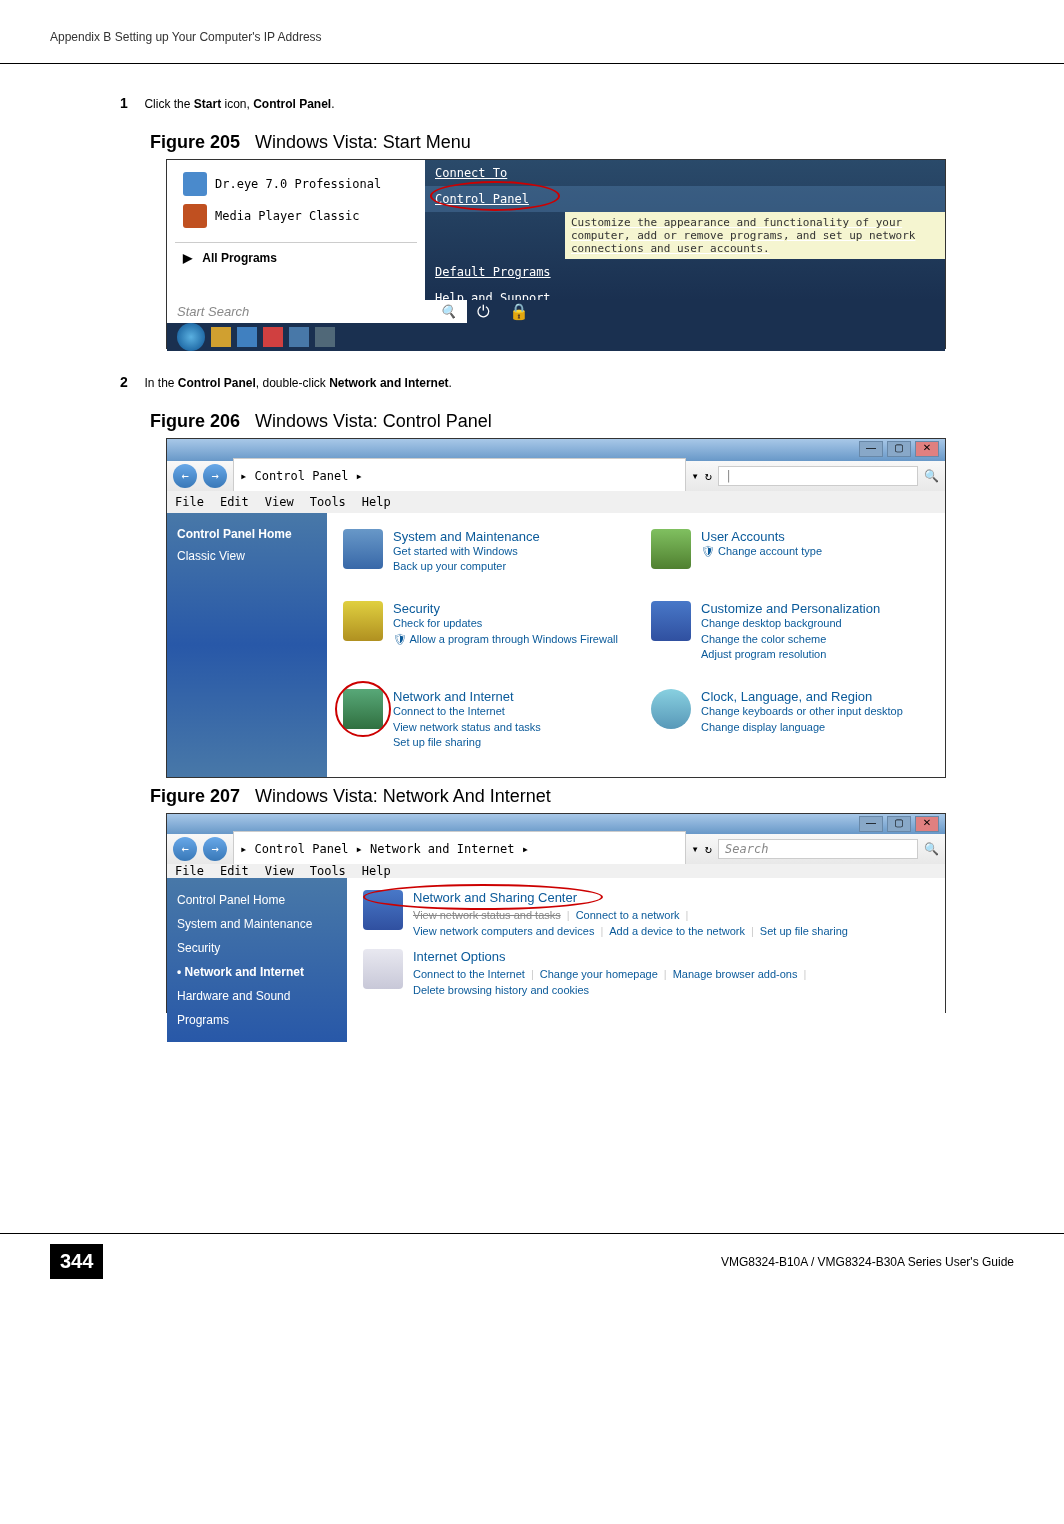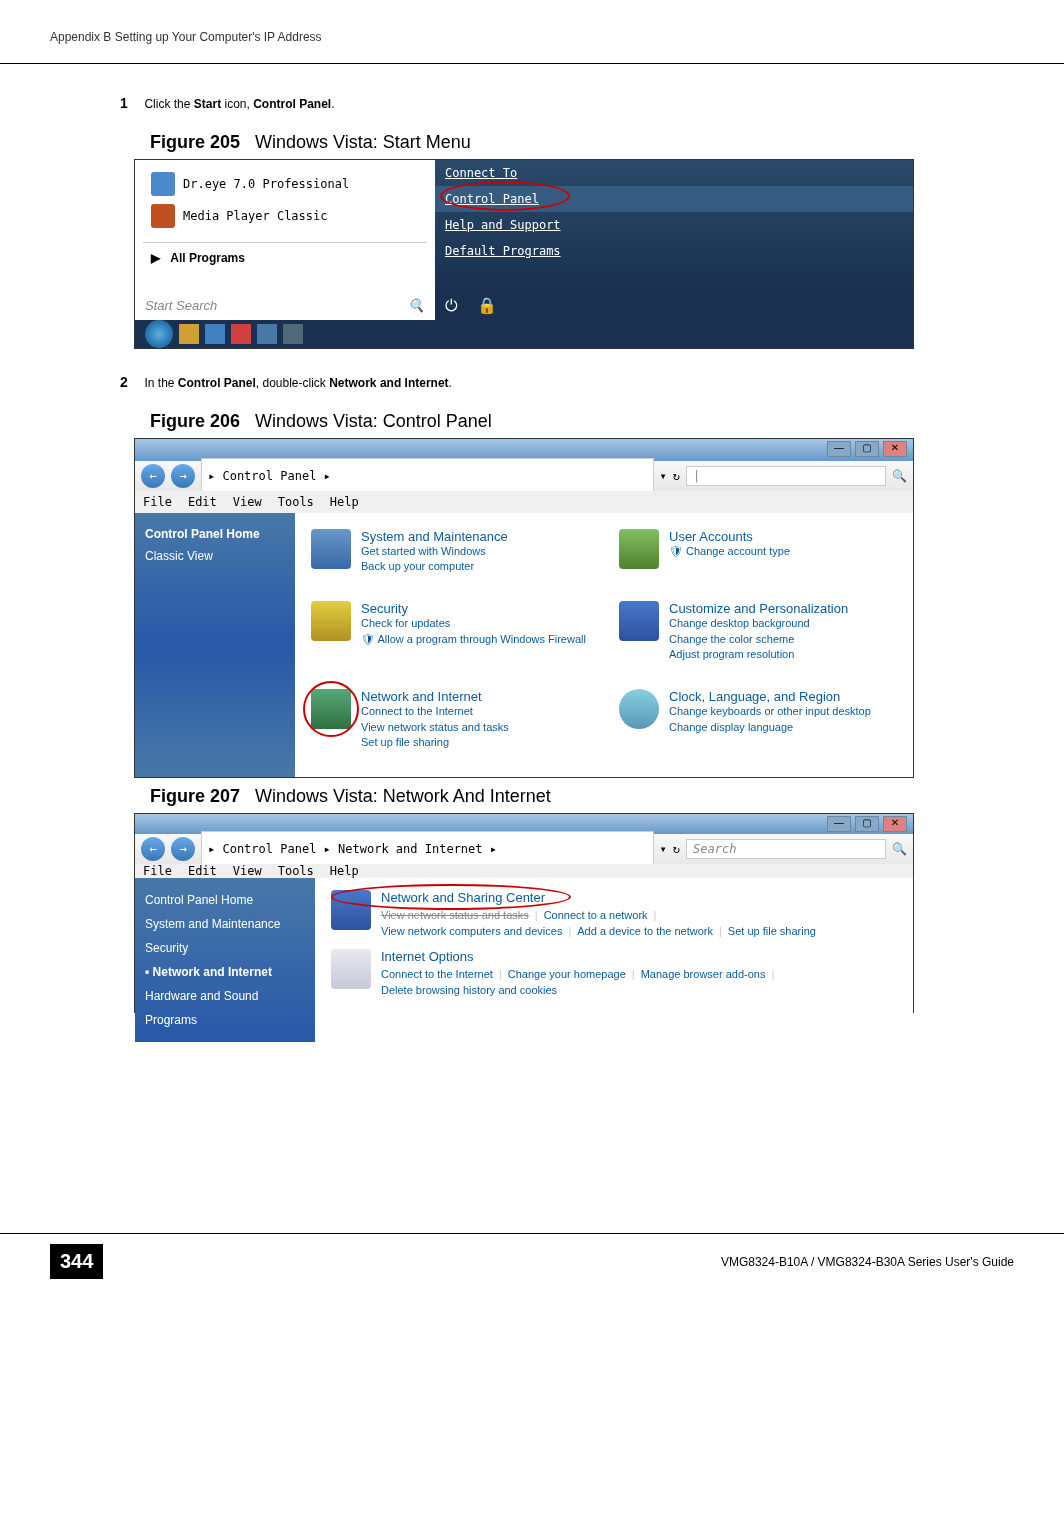--- a/index.html
+++ b/index.html
@@ -40,21 +40,21 @@
       font-weight: bold;
     }
     .figure-caption {
       font-size: 18px;
       margin: 8px 0 6px 30px;
     }
     .figure-label {
       font-weight: bold;
     }
     .screenshot {
-      margin-left: 14px;
+      margin-left: 46px;
       border: 1px solid #333;
       width: 780px;
     }
     
     
     .ss1 {
       height: 190px;
       background: linear-gradient(to bottom, #1a3a5a 0%, #0a2540 100%);
       display: flex;
       flex-direction: column;
@@ -402,22 +402,23 @@
           <span style="margin-right:10px">▶</span>
           <span>All Programs</span>
         </div>
       </div>
       <div class="ss1-right">
         <div class="ss1-menu-item">Connect To</div>
         <div class="ss1-menu-item ss1-control-panel">
           <div class="ss1-oval"></div>
           <span>Control Panel</span>
         </div>
+        <div class="ss1-tooltip">Customize the appearance and functionality of your computer, add or remove programs, and set up network connections and user accounts.</div>
+        <div class="ss1-menu-item">Default Programs</div>
         <div class="ss1-menu-item">Help and Support</div>
-        <div class="ss1-menu-item">Default Programs</div>
       </div>
     </div>
     <div class="ss1-search-row">
       <div class="ss1-search">
         <span>Start Search</span>
         <span>🔍</span>
       </div>
       <div class="ss1-search-right">
         <span>⏻</span>
         <span>🔒</span>

